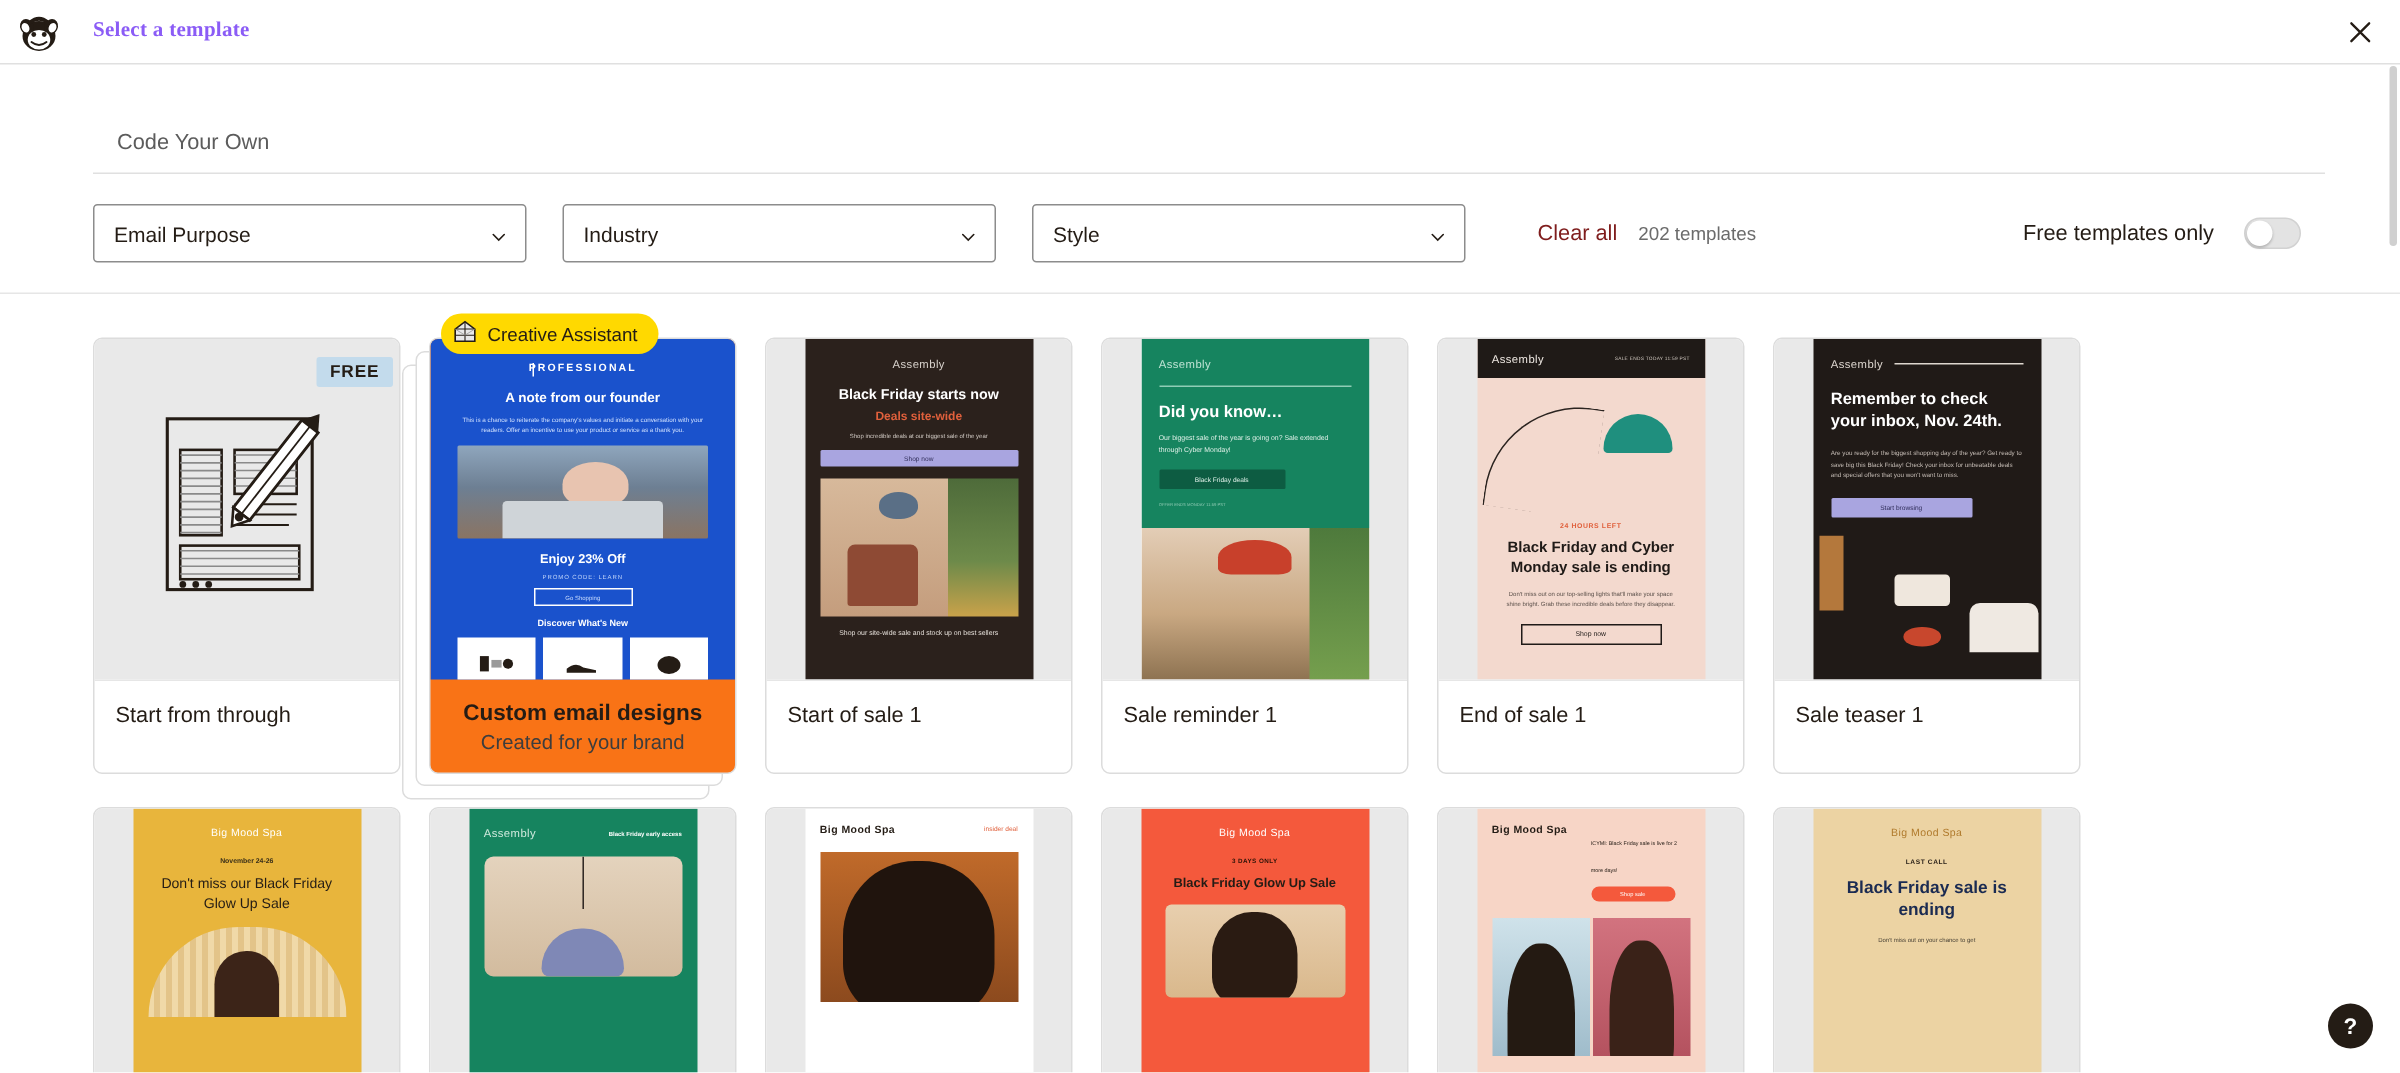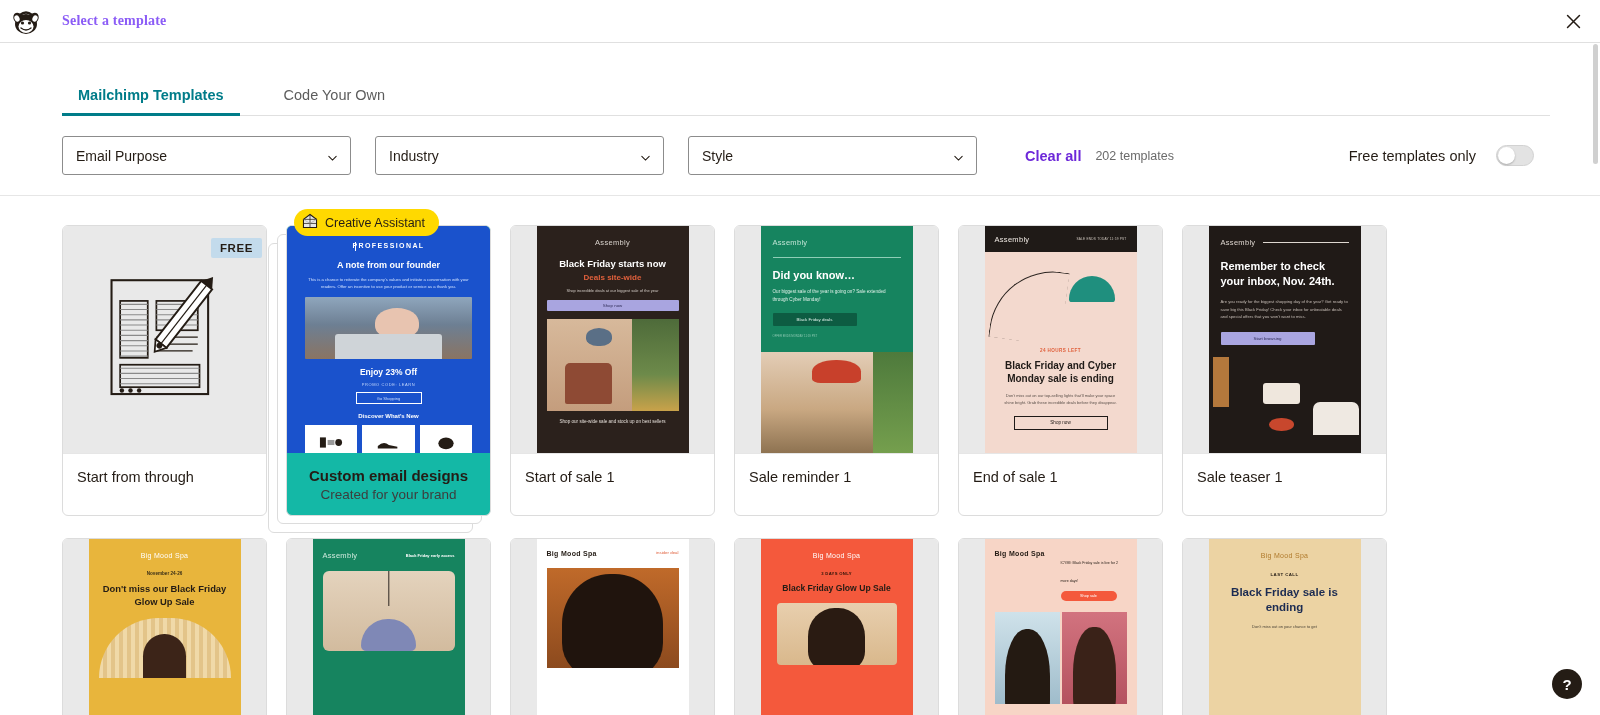--- a/index.html
+++ b/index.html
@@ -92,22 +92,22 @@
   .select.w1 { width: 289px; }
   .select.w2 { width: 289px; }
   .select.w3 { width: 289px; }
   .chev {
     position: absolute; right: 12px; top: 50%;
     transform: translateY(-50%);
     width: 11px; height: 11px;
   }
   .clear-all {
     font-size: 14.5px;
-    color: #6d28d9;
-    font-weight: 700;
+    color: #7f1d1d;
+    font-weight: 400;
     cursor: pointer;
     margin-left: 24px;
   }
   .tmpl-count {
     font-size: 12.5px;
     color: #6b6b6b;
     margin-left: 14px;
   }
   .spacer { flex: 1; }
   .free-label {
@@ -206,21 +206,21 @@
     height: 290px;
   }
   .ca-stack-back1 { left: -9px; top: 9px; z-index: 1; }
   .ca-stack-back2 { left: -18px; top: 18px; z-index: 0; }
   .ca-card {
     position: relative;
     z-index: 2;
     width: 205px;
     border: 1px solid #dcdcdc;
     border-radius: 6px;
-    background: #14b8a6;
+    background: #f97316;
     overflow: hidden;
     cursor: pointer;
   }
   .ca-thumb {
     height: 227px;
     background: #1a52cc;
     position: relative;
     overflow: hidden;
     padding: 8px 18px 0 18px;
   }
@@ -438,21 +438,21 @@
   }
   .m-st .img .wood {
     position:absolute; left:4px; top:0; width:11%; height:64%;
     background:#b4783c;
   }
 
   
   .m-bms1 { background:#e8b53c; padding:13px 10px 0; }
   .m-bms1 .brand { color:#fff; font-size:7px; }
   .m-bms1 .date { color:#3a2f18; font-size:4.6px; font-weight:700; margin-top:12px; }
-  .m-bms1 .h { color:#241c15; font-size:9.4px; font-weight:700; line-height:1.35; margin-top:7px; }
+  .m-bms1 .h { color:#241c15; font-size:9.4px; font-weight:400; line-height:1.35; margin-top:7px; }
   .m-bms1 .fan {
     height:60px; margin-top:10px;
     background: repeating-linear-gradient(90deg,#f0d9a8 0 4px,#e3c489 4px 8px);
     border-radius:60px 60px 0 0; position:relative;
   }
   .m-bms1 .fan::after {
     content:""; position:absolute; left:34%; top:26%; width:32%; height:74%;
     background:#3c2418; border-radius:50% 50% 0 0;
   }
 
@@ -576,21 +576,20 @@
   <span class="page-title">Select a template</span>
   <span class="close-btn">
     <svg viewBox="0 0 20 20" width="17" height="17">
       <path d="M3 3 L17 17 M17 3 L3 17" stroke="#241c15" stroke-width="1.8" stroke-linecap="round"></path>
     </svg>
   </span>
 </div>
 
 <div class="tabs-wrap">
   <div class="tabs">
-    <div class="tab active">Mailchimp Templates</div>
     <div class="tab">Code Your Own</div>
   </div>
 </div>
 
 <div class="filterbar">
   <div class="select w1">
     <span>Email Purpose</span>
     <span class="chev">
       <svg viewBox="0 0 12 12" width="11" height="11">
           <path d="M2 4.2 L6 8.2 L10 4.2" stroke="#241c15" stroke-width="1.2" fill="none" stroke-linecap="round"></path>

